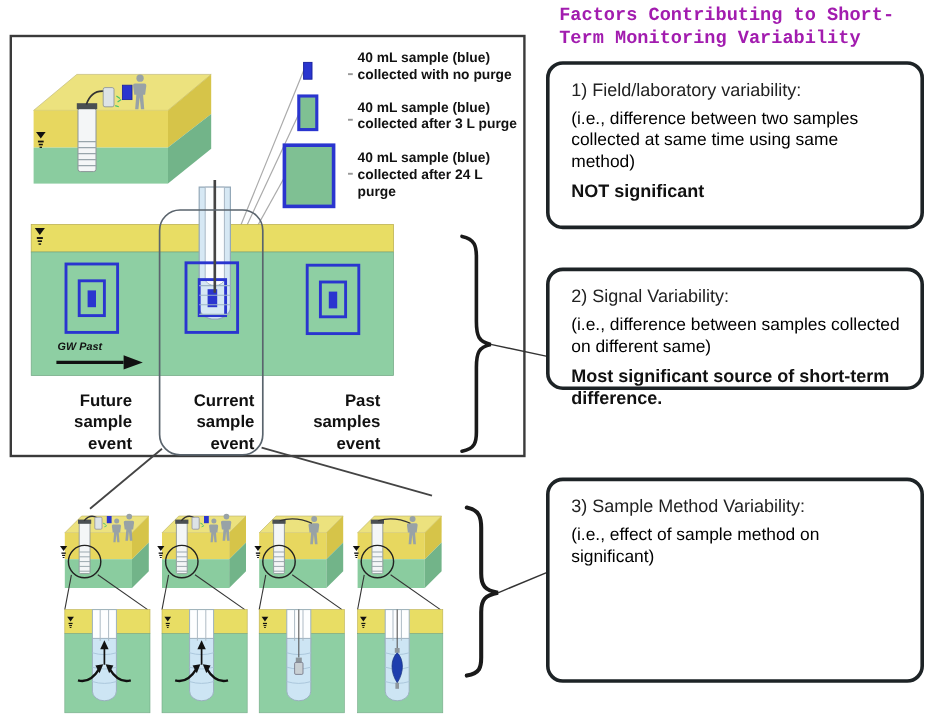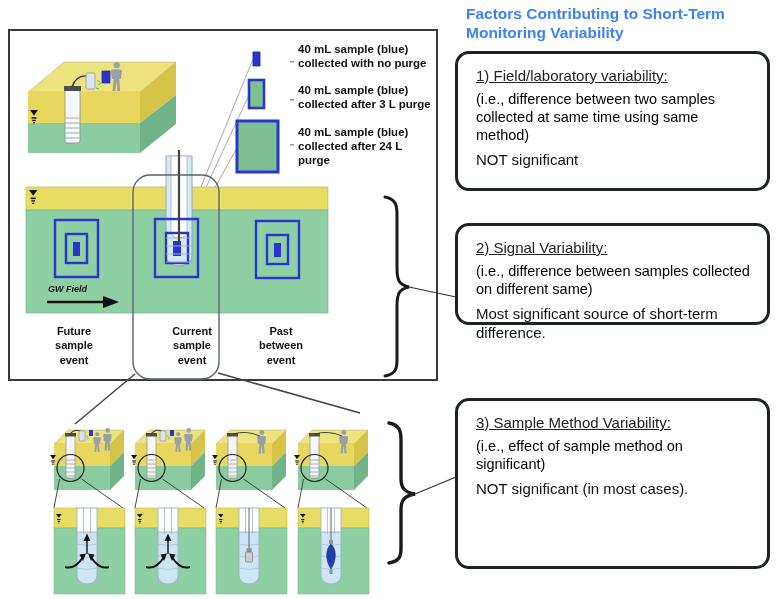--- a/index.html
+++ b/index.html
@@ -12,38 +12,38 @@
 
   
   .main-frame{
     left:8px;top:29px;width:430px;height:352px;
     border:2px solid #3a3a3a;box-sizing:border-box;background:transparent;
   }
 
   
   .fig-title{
     left:466px;top:4px;width:300px;
-    font-size:15.5px;font-weight:bold;line-height:1.25;color:#3b82f6;
+    font-size:15.5px;font-weight:bold;line-height:1.25;color:#a21caf;font-family:Liberation Mono, monospace;
   }
   .factor-box{
     left:455px;width:315px;box-sizing:border-box;
     border:3px solid #1d2326;border-radius:14px;background:#fff;
     padding:13px 16px 10px 18px;
   }
-  .factor-heading{font-size:15px;text-decoration:underline;margin-bottom:7px;color:#222;}
+  .factor-heading{font-size:15px;margin-bottom:7px;color:#222;}
   .factor-body{font-size:14.5px;line-height:1.24;color:#000000;}
   .factor-conclusion{font-size:15px;margin-top:6px;color:#111;line-height:1.24;}
-  .factor-conclusion b{font-weight:normal;}
+  .factor-conclusion b{font-weight:bold;}
 
   
   .legend-label{font-size:11.5px;font-weight:bold;line-height:1.2;color:#111;}
 
   
   .event-label{
-    width:72px;text-align:center;font-size:11px;font-weight:bold;line-height:1.3;color:#111;
+    width:72px;text-align:right;font-size:14px;font-weight:bold;line-height:1.3;color:#111;
   }
   .gw-flow{font-size:9px;font-weight:bold;font-style:italic;color:#111;}
 
   svg{display:block;}
 </style>
 </head>
 <body>
 
 <div class="abs main-frame"></div>
 
@@ -215,41 +215,40 @@
 <div class="abs fig-title">Factors Contributing to Short-Term Monitoring Variability</div>
 
 <div class="abs legend-label pre" style="left:298px;top:43px;width:140px;">40 mL sample (blue)
 collected with no purge</div>
 <div class="abs legend-label pre" style="left:298px;top:84px;width:140px;">40 mL sample (blue)
 collected after 3 L purge</div>
 <div class="abs legend-label pre" style="left:298px;top:126px;width:140px;">40 mL sample (blue)
 collected after 24 L
 purge</div>
 
-<div class="abs gw-flow" style="left:48px;top:284px;">GW Field</div>
+<div class="abs gw-flow" style="left:48px;top:284px;">GW Past</div>
 
 <div class="abs event-label pre" style="left:38px;top:324px;">Future
 sample
 event</div>
-<div class="abs event-label pre" style="left:156px;top:324px;">Current
+<div class="abs event-label pre" style="left:140px;top:324px;">Current
 sample
 event</div>
 <div class="abs event-label pre" style="left:245px;top:324px;">Past
-between
+samples
 event</div>
 
 <div class="abs factor-box" style="top:51px;height:140px;">
   <div class="factor-heading">1) Field/laboratory variability:</div>
   <div class="factor-body">(i.e., difference between two samples collected at same time using same method)</div>
   <div class="factor-conclusion"><b>NOT significant</b><span></span></div>
 </div>
 
 <div class="abs factor-box" style="top:223px;height:102px;">
   <div class="factor-heading">2) Signal Variability:</div>
   <div class="factor-body">(i.e., difference between samples collected on different same)</div>
   <div class="factor-conclusion"><b>Most significant source of short-term difference.</b><span></span></div>
 </div>
 
 <div class="abs factor-box" style="top:398px;height:171px;">
   <div class="factor-heading">3) Sample Method Variability:</div>
   <div class="factor-body">(i.e., effect of sample method on significant)</div>
-  <div class="factor-conclusion"><b>NOT significant</b><span> (in most cases).</span></div>
 </div>
 
 </body></html>

